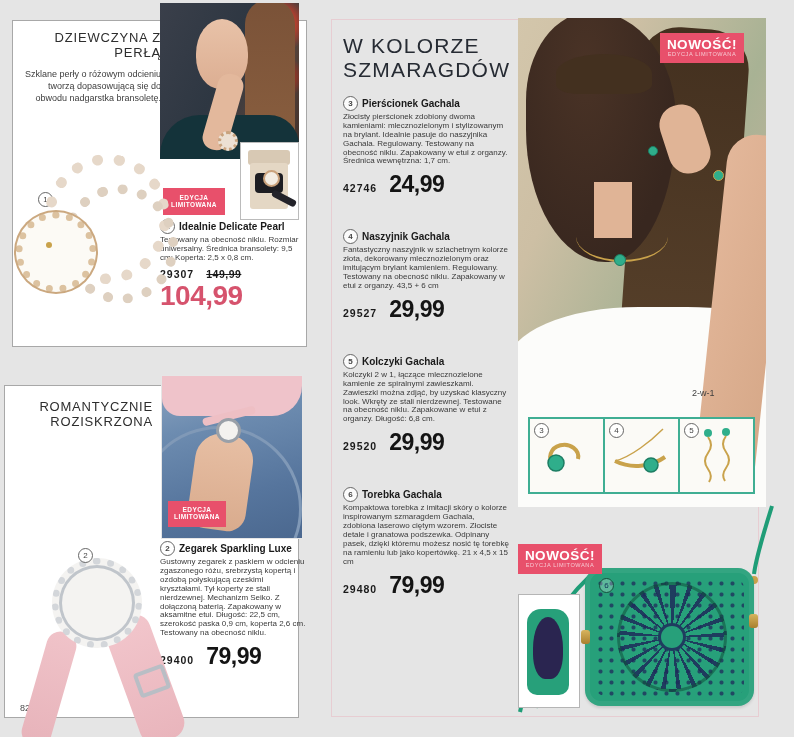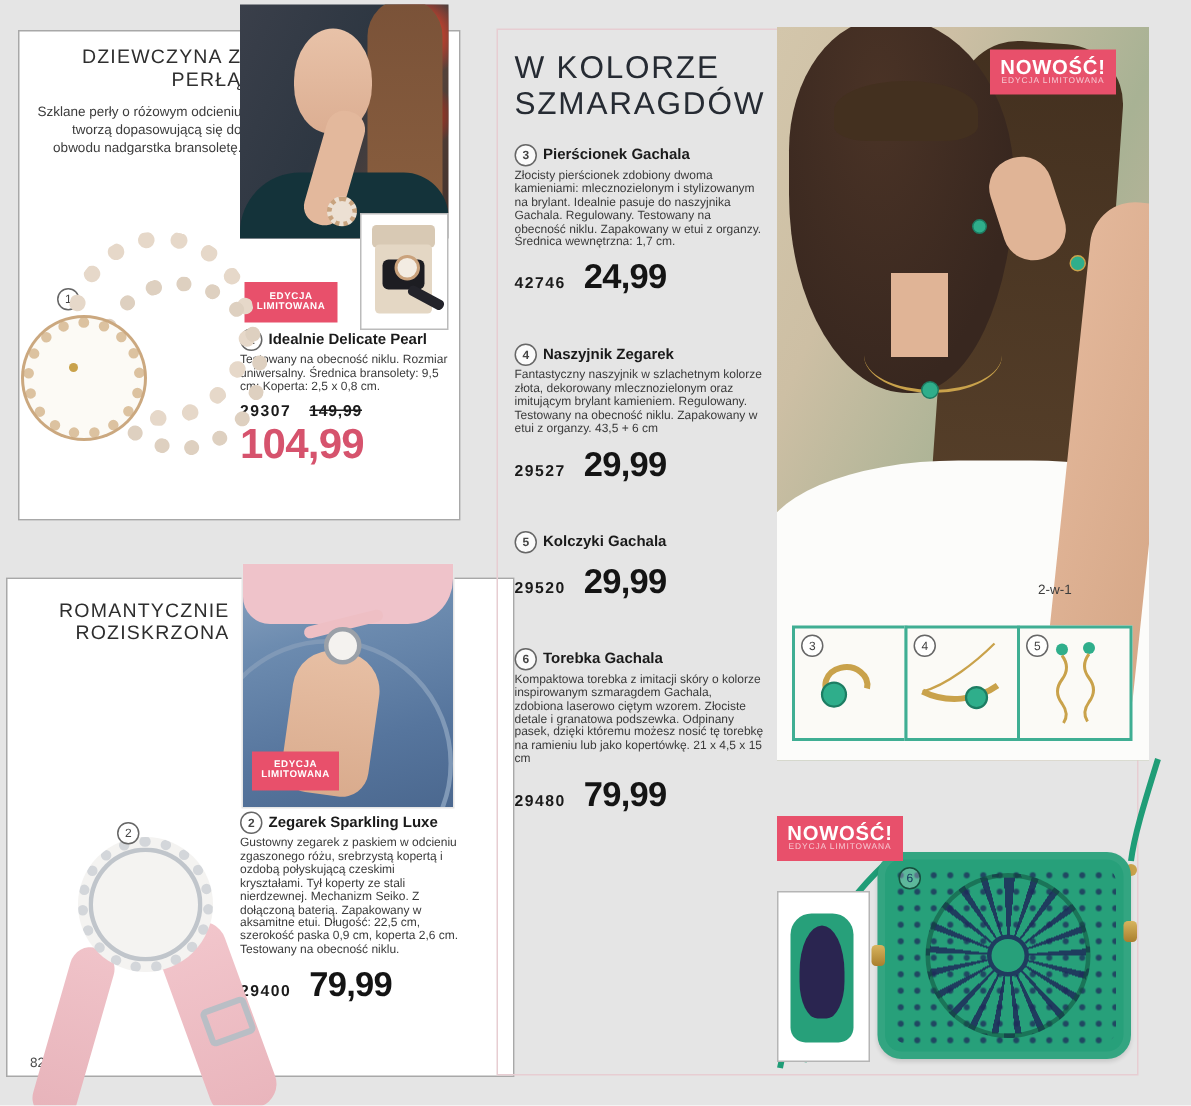--- a/index.html
+++ b/index.html
@@ -21,21 +21,21 @@
   .p-desc{margin:2px 0 0 0;font-size:8px;line-height:8.9px;color:#3a3a3a;}
   .price-row{display:flex;align-items:baseline;gap:12px;margin-top:5px;}
   .p-code{font-size:10.5px;font-weight:bold;color:#1a1a1a;letter-spacing:1px;}
   .p-old{font-size:10.5px;font-weight:bold;color:#1a1a1a;text-decoration:line-through;letter-spacing:.5px;}
   .price-big{font-size:23px;font-weight:bold;color:#141414;letter-spacing:-.5px;}
   .price-sale{color:#d6536d;font-size:28px;}
 
   
   .lbox{border:1px solid #a8a8a8;background:#fff;}
   #box1{left:12px;top:20px;width:293px;height:325px;}
-  #box2{left:4px;top:385px;width:293px;height:331px;padding-left:44px;}
+  #box2{left:4px;top:385px;width:293px;height:331px;}
   .box-heading{margin:0;font-weight:normal;font-size:13px;line-height:1.12;letter-spacing:.8px;
                color:#2e2e2e;text-align:right;text-transform:uppercase;}
   .box-desc{margin:4px 0 0 0;font-size:9px;line-height:1.32;color:#3c3c3c;text-align:right;}
   #box1 .box-heading{position:absolute;left:8px;top:10px;width:140px;}
   #box1 .box-desc{position:absolute;left:4px;top:44px;width:144px;}
   #box2 .box-heading{position:absolute;left:8px;top:14px;width:140px;}
   #box2 .box-desc{position:absolute;left:4px;top:52px;width:144px;}
   #marker1{left:38px;top:192px;}
   #marker2{left:78px;top:548px;z-index:6;}
 
@@ -272,34 +272,35 @@
       <p class="p-desc">Złocisty pierścionek zdobiony dwoma kamieniami: mlecznozielonym i stylizowanym na brylant. Idealnie pasuje do naszyjnika Gachala. Regulowany. Testowany na obecność niklu. Zapakowany w etui z organzy. Średnica wewnętrzna: 1,7 cm.</p>
       <div class="price-row">
         <span class="p-code">42746</span>
         <span class="price-big">24,99</span>
       </div>
     </article>
 
     <article class="em-product">
       <h3 class="p-title">
         <span class="marker">4</span>
-        <span>Naszyjnik Zegarek</span>
+        <span>Naszyjnik Gachala</span>
       </h3>
       <p class="p-desc">Fantastyczny naszyjnik w szlachetnym kolorze złota, dekorowany mlecznozielonym oraz imitującym brylant kamieniem. Regulowany. Testowany na obecność niklu. Zapakowany w etui z organzy. 43,5 + 6 cm</p>
       <div class="price-row">
         <span class="p-code">29527</span>
         <span class="price-big">29,99</span>
       </div>
     </article>
 
     <article class="em-product">
       <h3 class="p-title">
         <span class="marker">5</span>
         <span>Kolczyki Gachala</span>
       </h3>
+      <p class="p-desc">Kolczyki 2 w 1, łączące mlecznozielone kamienie ze spiralnymi zawieszkami. Zawieszki można zdjąć, by uzyskać klasyczny look. Wkręty ze stali nierdzewnej. Testowane na obecność niklu. Zapakowane w etui z organzy. Długość: 6,8 cm.</p>
       <div class="price-row">
         <span class="p-code">29520</span>
         <span class="price-big">29,99</span>
       </div>
     </article>
 
     <article class="em-product">
       <h3 class="p-title">
         <span class="marker">6</span>
         <span>Torebka Gachala</span>

